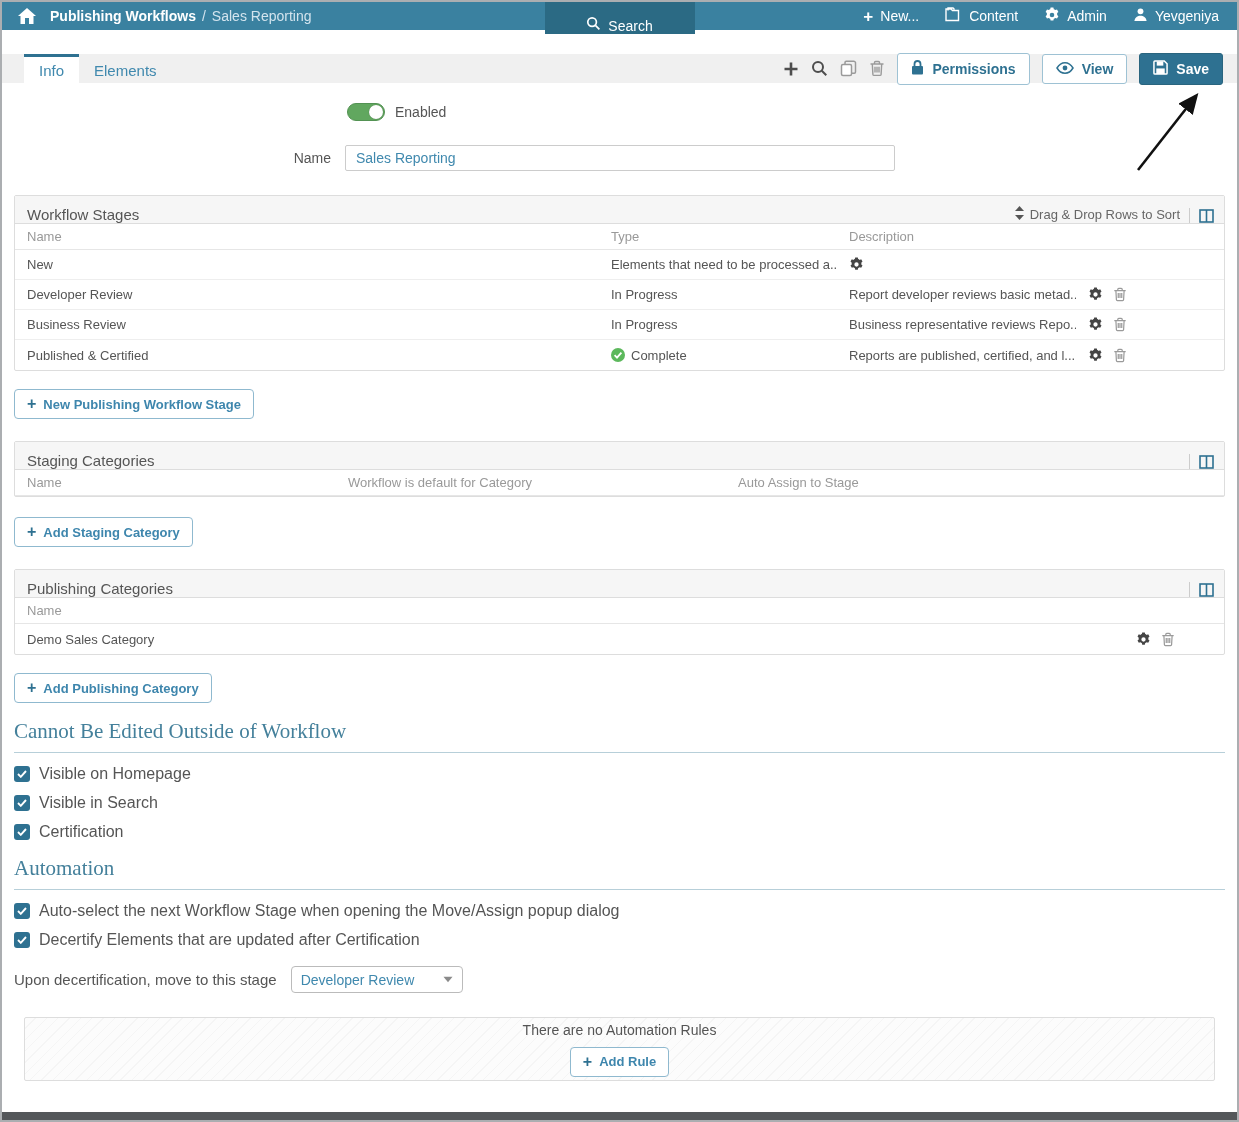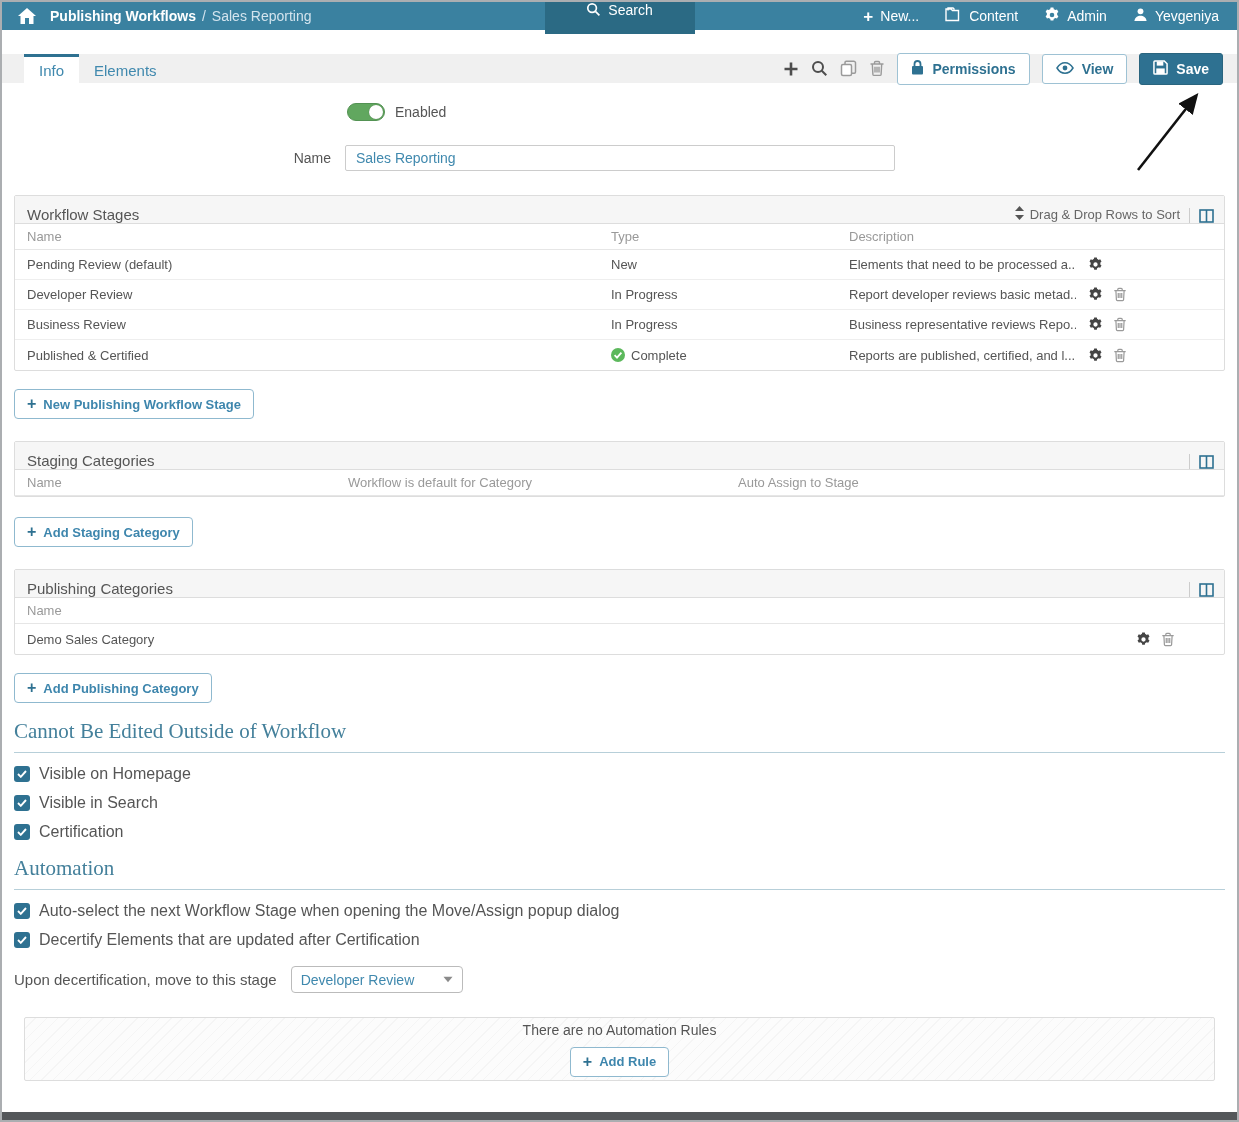--- a/index.html
+++ b/index.html
@@ -23,21 +23,21 @@
     display:flex; align-items:center; position:relative; flex:0 0 auto;
     font-size:14px;
   }
   .home-btn { margin-left:16px; display:flex; align-items:center; cursor:pointer; }
   .crumbs { margin-left:14px; display:flex; align-items:center; gap:6px; white-space:nowrap; }
   .crumb-root { font-weight:bold; color:#fff; }
   .crumb-sep, .crumb-cur { color:#d3e4ee; }
   .nav-search {
     position:absolute; left:50%; transform:translateX(-50%);
     top:0; height:32px; width:150px; background:#2b6a84;
-    display:flex; align-items:flex-start; justify-content:center; gap:7px;
+    display:flex; align-items:flex-end; justify-content:center; gap:7px;
     color:#fff; cursor:pointer;
   }
   .nav-right { margin-left:auto; display:flex; align-items:center; gap:26px; padding-right:18px; }
   .nav-item { display:flex; align-items:center; gap:7px; cursor:pointer; white-space:nowrap; }
   .nav-plus { font-weight:bold; font-size:17px; line-height:1; }
 
   
   .tabbar {
     margin-top:24px; height:29px; background:#f0f0f0;
     display:flex; align-items:stretch; flex:0 0 auto; position:relative;
@@ -305,21 +305,20 @@
             </svg>
         </span>
       </div>
       <div class="grid-row wf-cols col-head">
         <div>Name</div>
         <div>Type</div>
         <div>Description</div>
         <div></div>
       </div>
       <div class="grid-row wf-cols data-row">
-        <div>Pending Review (default)</div>
         <div>New</div>
         <div>Elements that need to be processed a...</div>
         <div class="actions">
           <span class="gear">
               <svg width="15" height="15" viewBox="0 0 16 16">
                 <path fill="currentColor" fill-rule="evenodd" d="M6.6 0.5h2.8l.4 1.7c.55.2 1.05.5 1.5.87l1.7-.57 1.4 2.4-1.3 1.2c.07.3.1.6.1.93s-.03.63-.1.93l1.3 1.2-1.4 2.4-1.7-.57c-.45.37-.95.67-1.5.87l-.4 1.7H6.6l-.4-1.7a5.7 5.7 0 0 1-1.5-.87l-1.7.57-1.4-2.4 1.3-1.2a5.9 5.9 0 0 1 0-1.86L1.6 4.9 3 2.5l1.7.57c.45-.37.95-.67 1.5-.87l.4-1.7zM8 10.3a2.3 2.3 0 1 0 0-4.6 2.3 2.3 0 0 0 0 4.6z"></path>
               </svg>
             </span>
         </div>
       </div>

